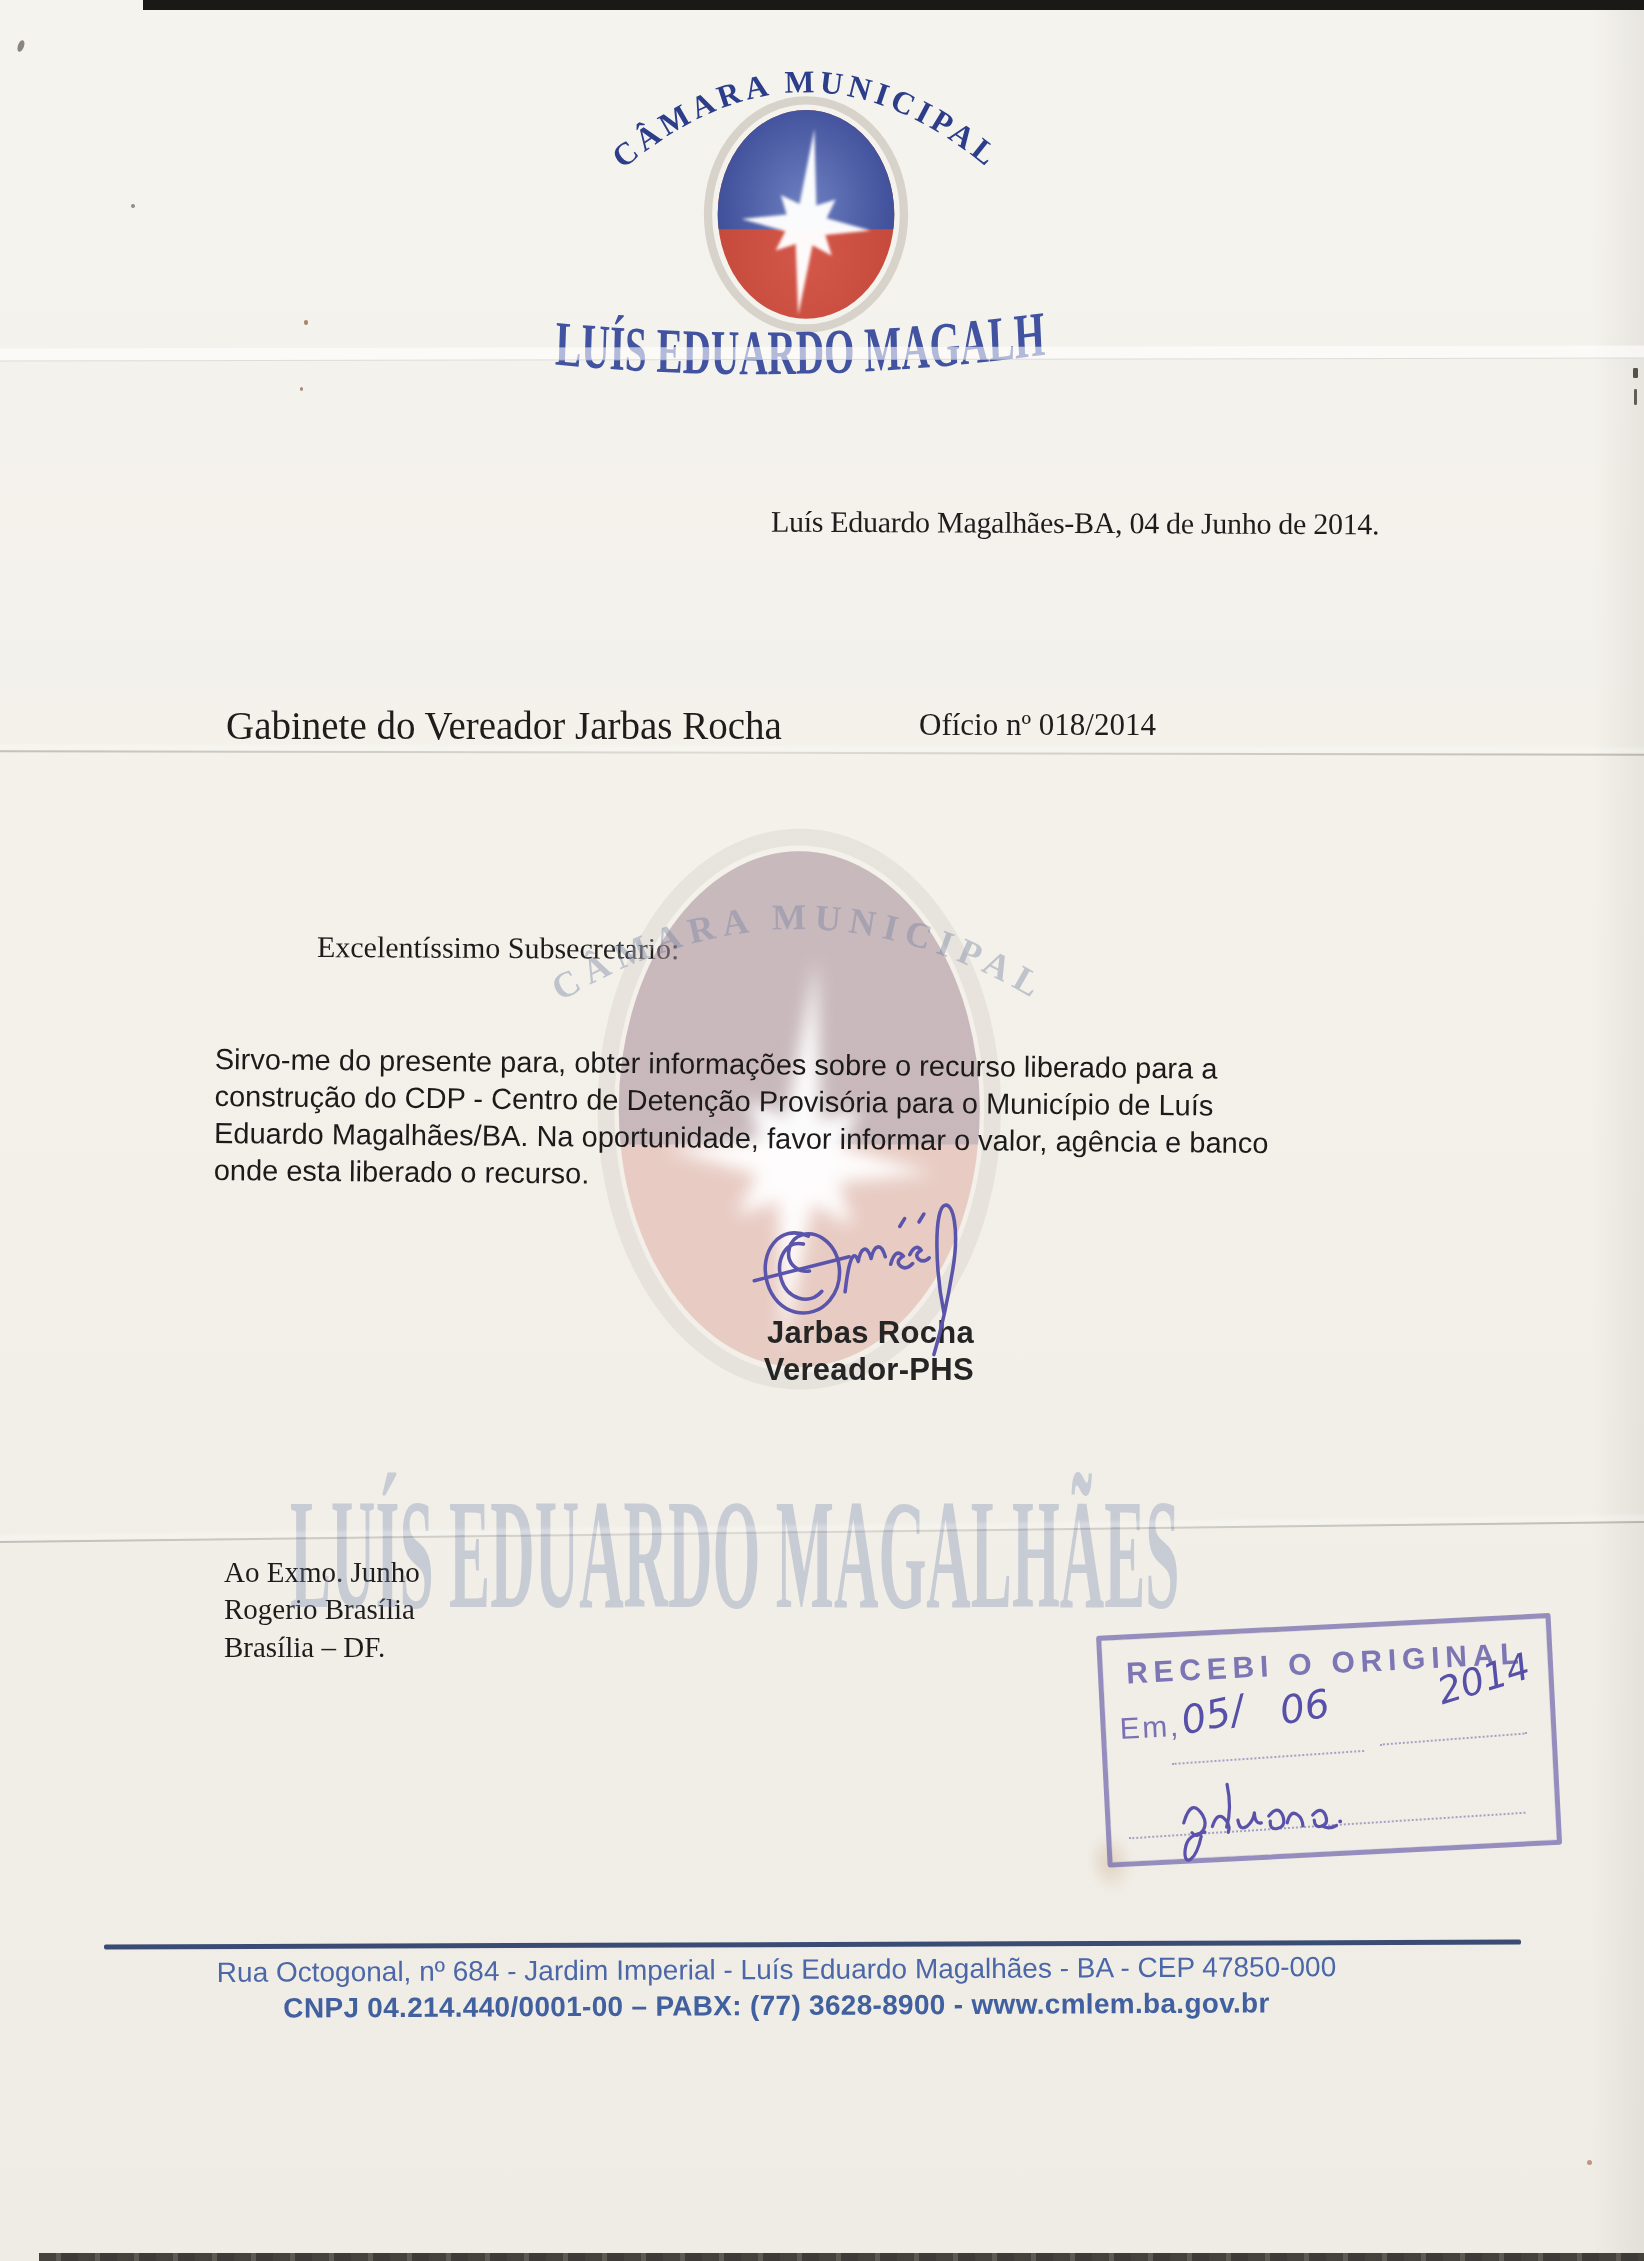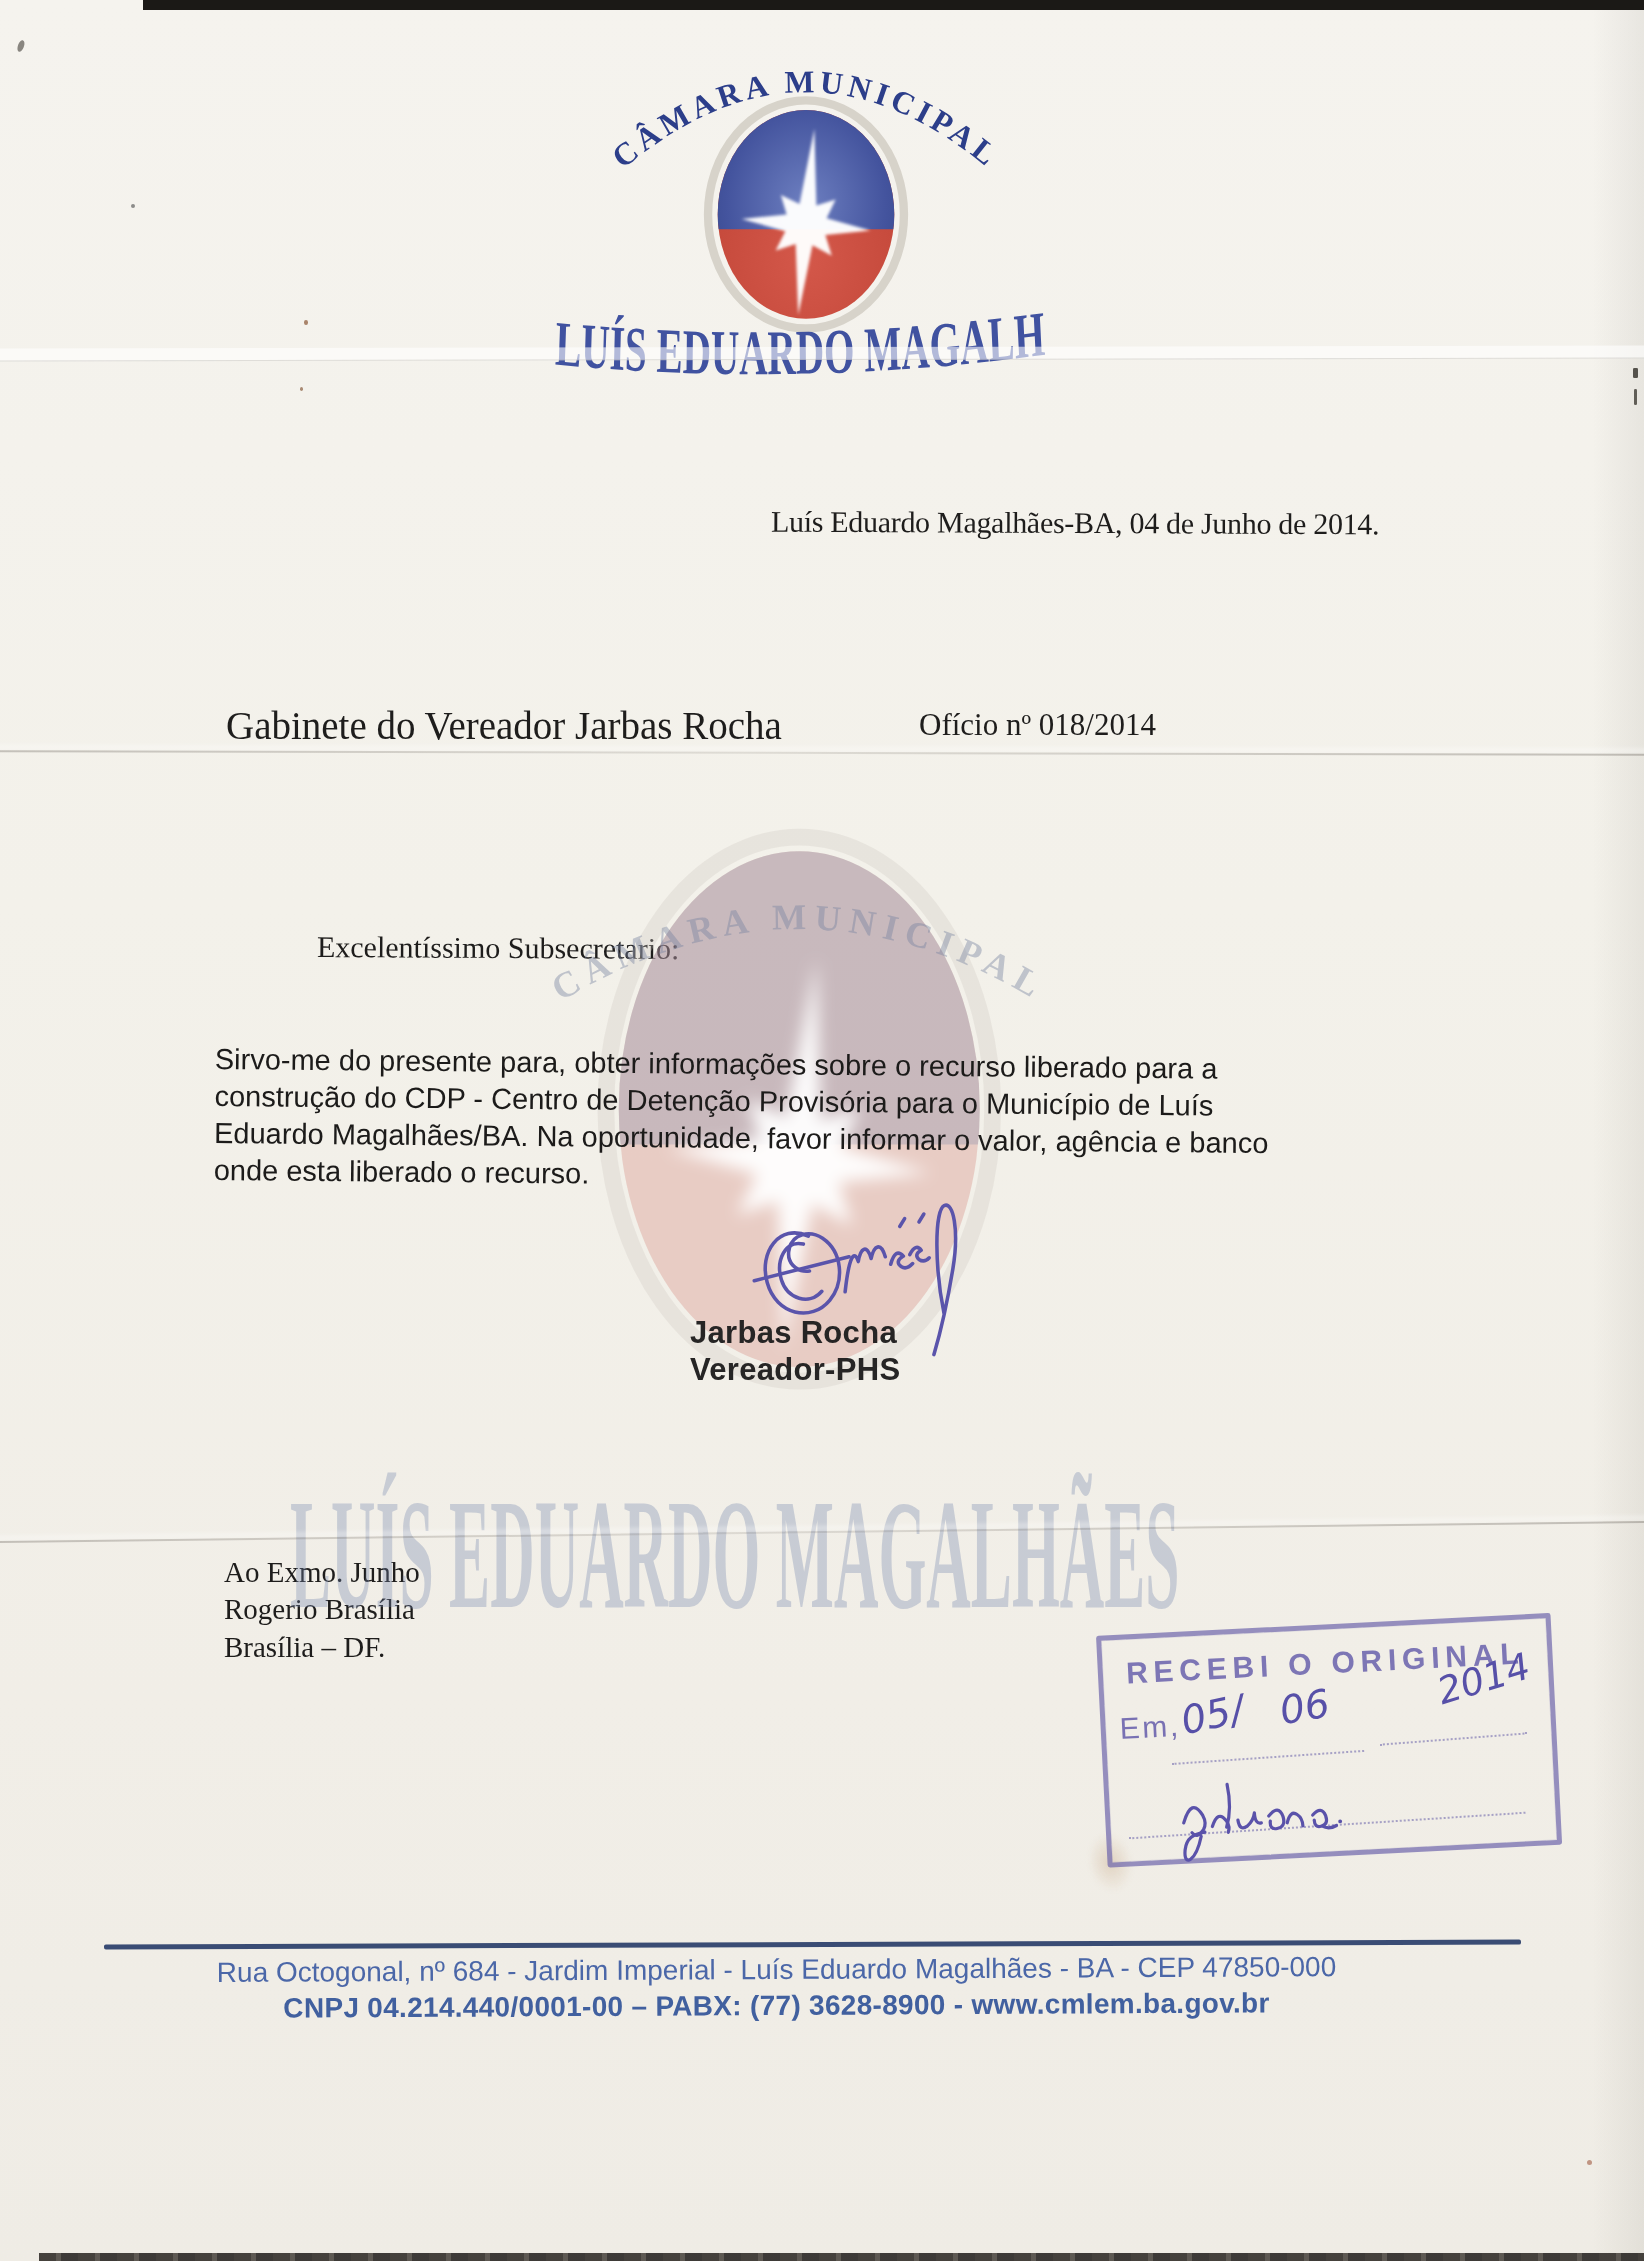--- a/index.html
+++ b/index.html
@@ -25,21 +25,21 @@
     box-shadow:0 -3.9px 5.8px rgba(255,255,255,.9);}
   .crease2{top:752px;transform:rotate(.12deg);}
   .crease3{top:1531px;transform:rotate(-.7deg);}
   
   .date-line{left:771px;top:506px;font-size:30px;letter-spacing:-0.3px;transform:rotate(.25deg);}
   .sender-line{left:226px;top:703px;font-size:39px;}
   .doc-number{left:919px;top:707px;font-size:31px;}
   .salutation{left:317px;top:931px;font-size:30px;transform:rotate(.3deg);}
   .body-block{left:215px;top:1041px;width:1193px;font-size:29px;line-height:37px;
     color:#1c1b1a;transform:rotate(.55deg);transform-origin:left top;}
-  .signer{left:690px;width:284px;text-align:left;font-weight:bold;color:#262525;
+  .signer{left:690px;width:284px;text-align:right;font-weight:bold;color:#262525;
     font-size:31px;letter-spacing:0.3px;}
   .addr{left:224px;font-size:29px;}
   
   .stamp{left:1096px;top:1636px;width:445px;height:222px;z-index:30;
     border:5.2px solid rgba(104,96,170,.68);border-radius:2.6px;
     transform:rotate(-2.9deg);transform-origin:left top;
     box-shadow:inset 0 0 0 0.6px rgba(104,96,170,.15);}
   .stamp *{position:absolute;}
   .stamp-title{top:17px;left:0;width:100%;text-align:center;font-weight:bold;font-size:30px;
     letter-spacing:5.8px;color:rgba(104,96,172,.85);font-family:"Liberation Sans",sans-serif;}

